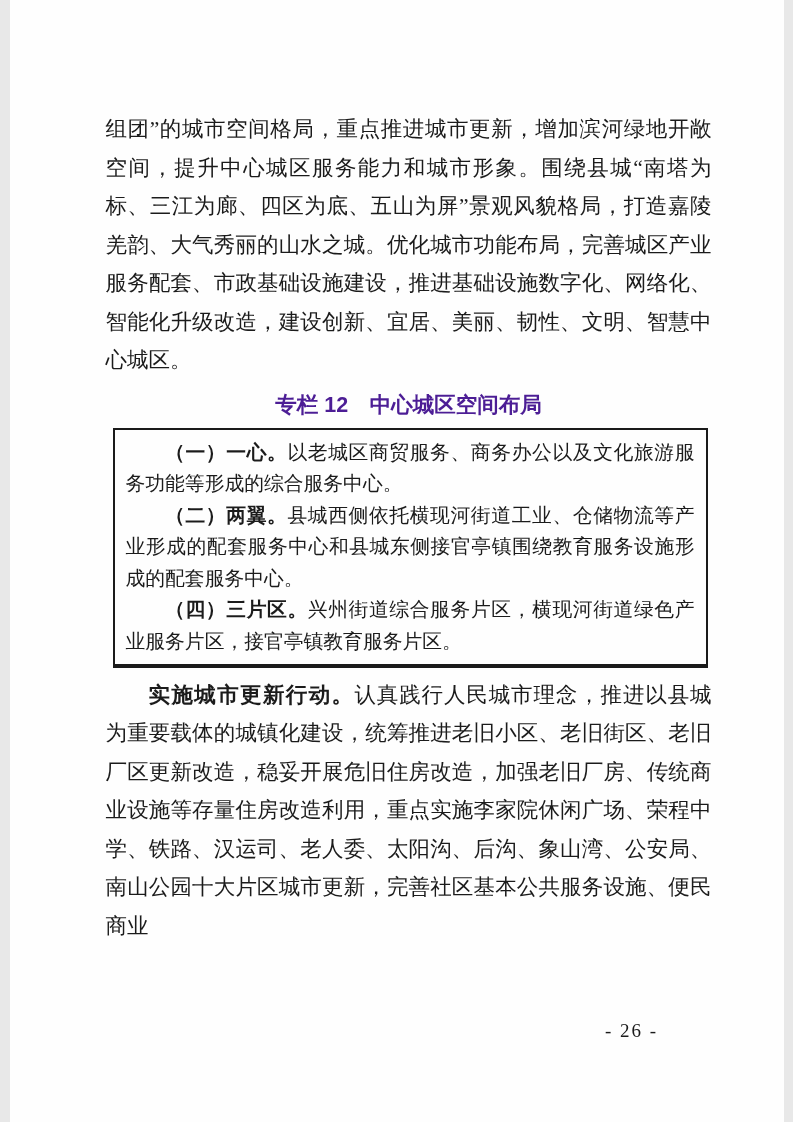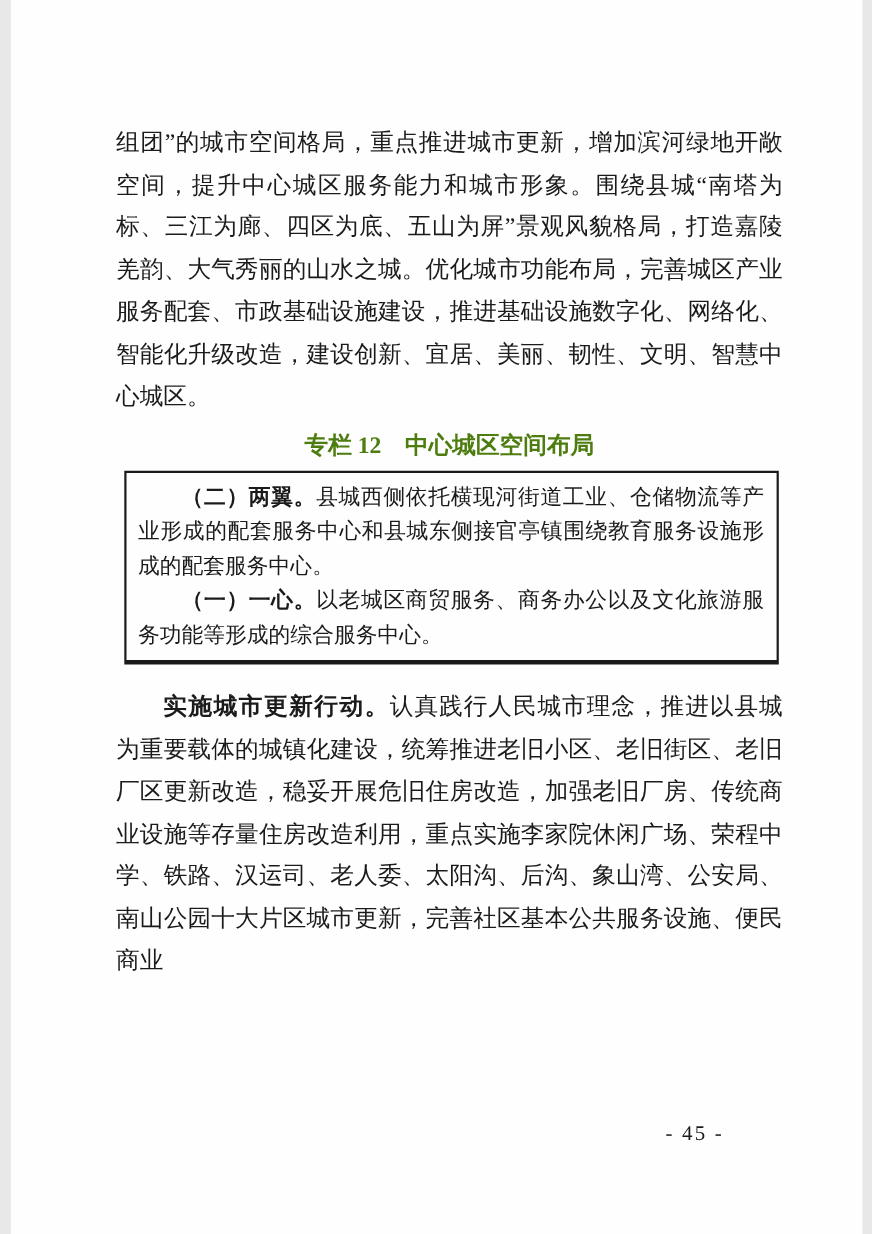--- a/index.html
+++ b/index.html
@@ -28,25 +28,25 @@
   }
   .body-par.indent{text-indent:2em;}
   .bold-lead{
     font-family:"Liberation Sans","DejaVu Sans",sans-serif;
     font-weight:bold;
     letter-spacing:.5px;
   }
   .box-heading{
     margin:10px 0 8px 0;
     text-align:center;
-    font-family:Liberation Serif, serif;
+    font-family:Liberation Sans, sans-serif;
     font-weight:bold;
     font-size:21.5px;
     line-height:30px;
-    color:#4d7c0f;
+    color:#4c1d95;
   }
   .feature-box{
     box-sizing:border-box;
     margin:0 4px 0 7px;
     border:2px solid #1a1a1a;
     border-bottom-width:4px;
     padding:7px 11px 6px 11px;
   }
   .box-item{
     font-size:19.8px;
@@ -54,21 +54,21 @@
     text-align:justify;
     text-justify:inter-character;
     word-break:break-all;
     text-indent:2em;
     margin:0;
   }
   .box-item .item-label{
     font-family:"Liberation Sans","DejaVu Sans",sans-serif;
     font-weight:bold;
   }
-  .after-box{margin-top:19px;}
+  .after-box{margin-top:8px;}
   .page-number{
     position:absolute;
     top:1019px;
     right:92px;
     width:120px;
     text-align:center;
     font-size:19px;
     line-height:24px;
     letter-spacing:2px;
     color:#1b1b1b;
@@ -78,22 +78,23 @@
 <body>
 
 <div class="page">
   <div class="content">
 
     <p class="body-par">组团”的城市空间格局，重点推进城市更新，增加滨河绿地开敞空间，提升中心城区服务能力和城市形象。围绕县城“南塔为标、三江为廊、四区为底、五山为屏”景观风貌格局，打造嘉陵羌韵、大气秀丽的山水之城。优化城市功能布局，完善城区产业服务配套、市政基础设施建设，推进基础设施数字化、网络化、智能化升级改造，建设创新、宜居、美丽、韧性、文明、智慧中心城区。</p>
 
     <div class="box-heading">专栏 12　中心城区空间布局</div>
 
     <div class="feature-box">
+      <p class="box-item"><span class="item-label">（一）一心。</span><span>以老城区商贸服务、商务办公以及文化旅游服务功能等形成的综合服务中心。</span></p>
       <p class="box-item"><span class="item-label">（二）两翼。</span><span>县城西侧依托横现河街道工业、仓储物流等产业形成的配套服务中心和县城东侧接官亭镇围绕教育服务设施形成的配套服务中心。</span></p>
-      <p class="box-item"><span class="item-label">（一）一心。</span><span>以老城区商贸服务、商务办公以及文化旅游服务功能等形成的综合服务中心。</span></p>
+      <p class="box-item"><span class="item-label">（四）三片区。</span><span>兴州街道综合服务片区，横现河街道绿色产业服务片区，接官亭镇教育服务片区。</span></p>
     </div>
 
     <p class="body-par indent after-box"><span class="bold-lead">实施城市更新行动。</span><span>认真践行人民城市理念，推进以县城为重要载体的城镇化建设，统筹推进老旧小区、老旧街区、老旧厂区更新改造，稳妥开展危旧住房改造，加强老旧厂房、传统商业设施等存量住房改造利用，重点实施李家院休闲广场、荣程中学、铁路、汉运司、老人委、太阳沟、后沟、象山湾、公安局、南山公园十大片区城市更新，完善社区基本公共服务设施、便民商业</span></p>
 
   </div>
 
-  <div class="page-number">- 45 -</div>
+  <div class="page-number">- 26 -</div>
 </div>
 
 </body></html>

